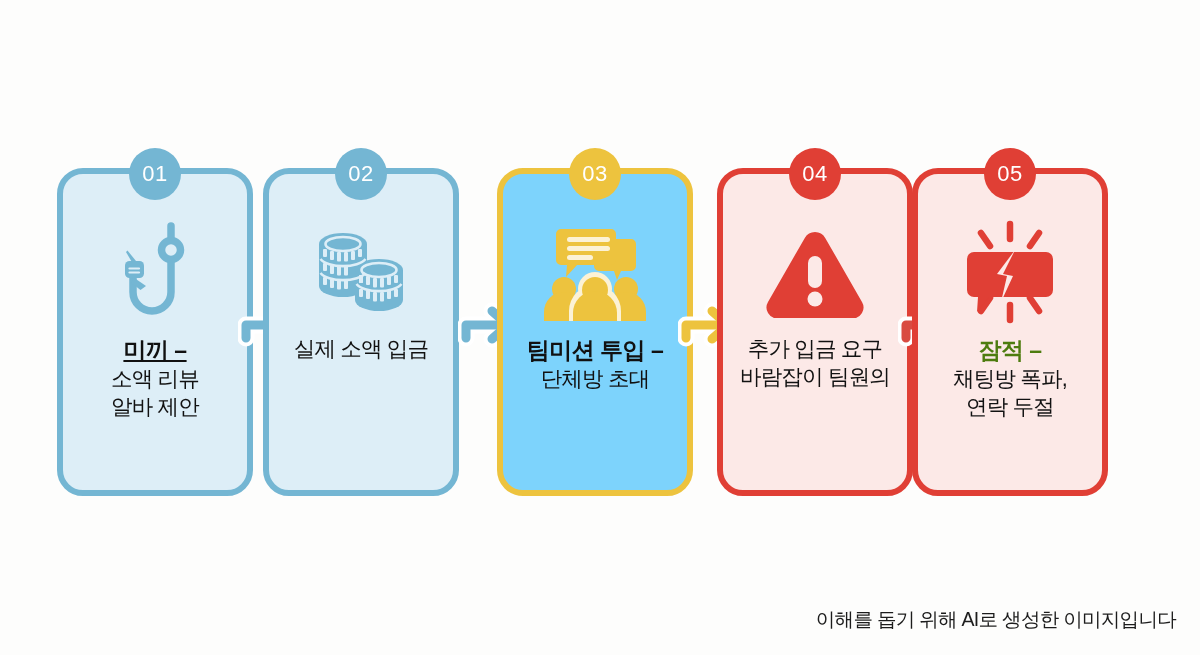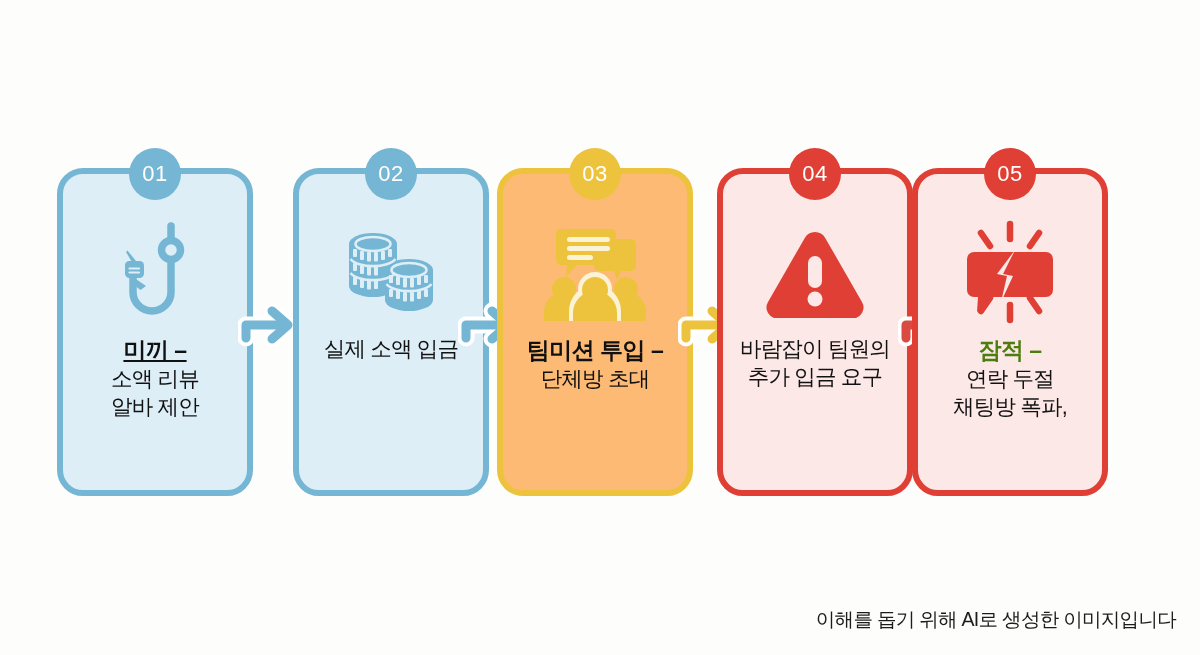--- a/index.html
+++ b/index.html
@@ -146,21 +146,21 @@
         <path d="M8 46 L8 33 L44 33"></path>
         <path d="M34 19 L50 33 L34 47"></path>
       </g>
       <g fill="none" stroke="#74b6d3" stroke-width="9" stroke-linecap="round" stroke-linejoin="round">
         <path d="M8 46 L8 33 L44 33"></path>
         <path d="M34 19 L50 33 L34 47"></path>
       </g>
     </svg>
   </div>
 
-  <div class="card" id="card-2" style="left: 293px; border-color: rgb(116, 182, 211); background: rgb(221, 238, 247);">
+  <div class="card" id="card-2" style="left: 263px; border-color: rgb(116, 182, 211); background: rgb(221, 238, 247);">
     <div class="badge" style="background: rgb(116, 182, 211);">02</div>
     <div class="card-icon">
       <svg width="104" height="92" viewBox="0 0 104 92">
         <g fill="#74b6d3">
 
           <path d="M10 18 v42 a24 11 0 0 0 48 0 v-42 Z"></path>
           <ellipse cx="34" cy="18" rx="24" ry="11"></ellipse>
 
           <path d="M46 44 v30 a24 11 0 0 0 48 0 v-30 Z"></path>
           <ellipse cx="70" cy="44" rx="24" ry="11"></ellipse>
@@ -214,21 +214,21 @@
         <path d="M8 46 L8 33 L44 33"></path>
         <path d="M34 19 L50 33 L34 47"></path>
       </g>
       <g fill="none" stroke="#74b6d3" stroke-width="9" stroke-linecap="round" stroke-linejoin="round">
         <path d="M8 46 L8 33 L44 33"></path>
         <path d="M34 19 L50 33 L34 47"></path>
       </g>
     </svg>
   </div>
 
-  <div class="card" id="card-3" style="left: 497px; border-color: rgb(237, 195, 62); background: #fdba74;">
+  <div class="card" id="card-3" style="left: 497px; border-color: rgb(237, 195, 62); background: #7dd3fc;">
     <div class="badge" style="background: rgb(237, 195, 62);">03</div>
     <div class="card-icon">
       <svg width="108" height="98" viewBox="0 0 108 98">
         <g fill="#edc33e">
 
           <path d="M58 16 h32 a5 5 0 0 1 5 5 v22 a5 5 0 0 1 -5 5 h-10 l-4 9 l-3 -9 h-15 a5 5 0 0 1 -5 -5 v-22 a5 5 0 0 1 5 -5 Z"></path>
 
           <path d="M20 6 h50 a5 5 0 0 1 5 5 v26 a5 5 0 0 1 -5 5 h-34 l-11 12 l1 -12 h-6 a5 5 0 0 1 -5 -5 v-26 a5 5 0 0 1 5 -5 Z"></path>
         </g>
         <g fill="#fcf2d5">
@@ -278,22 +278,22 @@
     <div class="card-icon">
       <svg width="104" height="92" viewBox="0 0 104 92">
         <path d="M52 6 a12 12 0 0 1 10.2 5.9 L99 76 a11 11 0 0 1 -9.6 16.5 H14.6 A11 11 0 0 1 5 76 L41.8 11.9 A12 12 0 0 1 52 6 Z" fill="#e03f35"></path>
         <g fill="#fce9e7">
           <rect x="45" y="30" width="14" height="32" rx="7"></rect>
           <circle cx="52" cy="73" r="7.5"></circle>
         </g>
       </svg>
     </div>
     <div class="card-text" style="color: rgb(17, 17, 17);">
+      <div class="card-sub" style="color: rgb(17, 17, 17);">추가 입금 요구</div>
       <div class="card-sub" style="color: rgb(17, 17, 17);">바람잡이 팀원의</div>
-      <div class="card-sub" style="color: rgb(17, 17, 17);">추가 입금 요구</div>
     </div>
   </div>
 
   <div class="arrow" id="arrow-4" style="left: 898px;">
     <svg width="72" height="66" viewBox="0 0 72 66">
       <g fill="none" stroke="#ffffff" stroke-width="17" stroke-linecap="round" stroke-linejoin="round">
         <path d="M8 46 L8 33 L44 33"></path>
         <path d="M34 19 L50 33 L34 47"></path>
       </g>
       <g fill="none" stroke="#d94b41" stroke-width="9" stroke-linecap="round" stroke-linejoin="round">
@@ -314,19 +314,19 @@
           <path d="M53 85 L53 100"></path>
           <path d="M24 91 L33 78"></path>
           <path d="M82 91 L73 78"></path>
         </g>
         <path d="M17 32 h72 a7 7 0 0 1 7 7 v31 a7 7 0 0 1 -7 7 h-57 l-12 15 l1 -15 h-4 a7 7 0 0 1 -7 -7 v-31 a7 7 0 0 1 7 -7 Z" fill="#e03f35"></path>
         <path d="M58 30 L46 54 L56 56 L44 82 L50 56 L40 54 Z" fill="#fce9e7"></path>
       </svg>
     </div>
     <div class="card-text" style="color: rgb(17, 17, 17);">
       <div class="card-title" style="color: #4d7c0f;">잠적 –</div>
+      <div class="card-sub" style="color: rgb(17, 17, 17);">채팅방 폭파,</div>
       <div class="card-sub" style="color: rgb(17, 17, 17);">연락 두절</div>
-      <div class="card-sub" style="color: rgb(17, 17, 17);">채팅방 폭파,</div>
     </div>
   </div>
 
   <div id="footer-caption">이해를 돕기 위해 AI로 생성한 이미지입니다</div>
 </div>
 
 </body></html>

